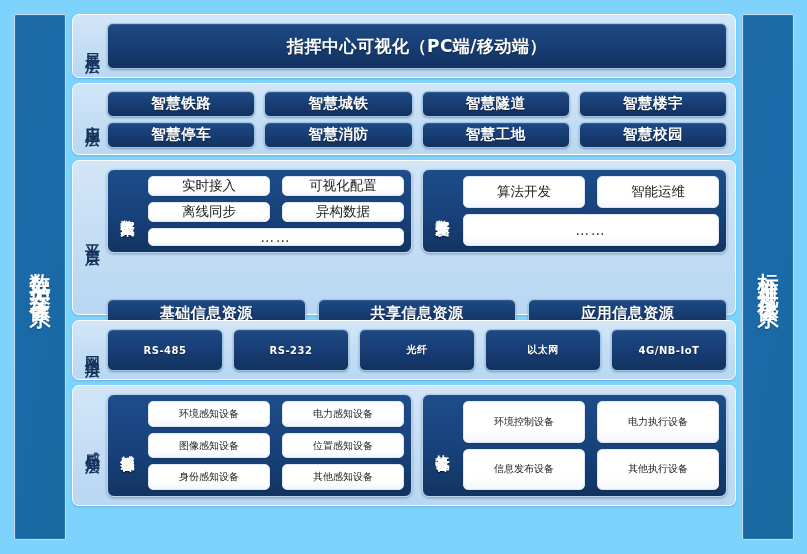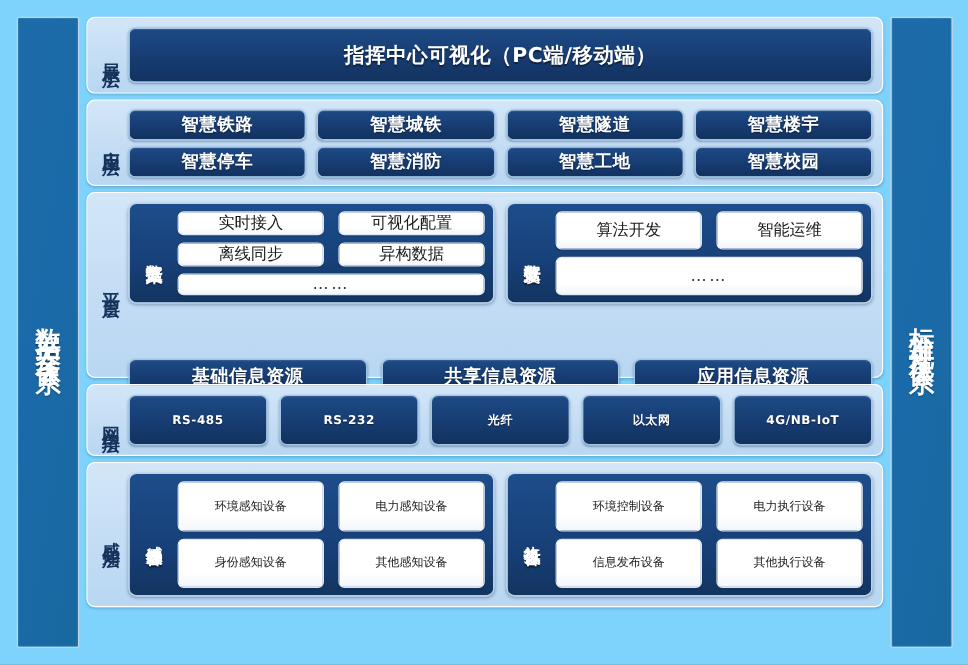--- a/index.html
+++ b/index.html
@@ -338,20 +338,24 @@
           <div class="group">
             <div class="group-title">
               <span>感知设备</span>
             </div>
             <div class="group-grid">
               <div class="grow">
                 <div class="chip">环境感知设备</div>
                 <div class="chip">电力感知设备</div>
               </div>
               <div class="grow">
+                <div class="chip">图像感知设备</div>
+                <div class="chip">位置感知设备</div>
+              </div>
+              <div class="grow">
                 <div class="chip">身份感知设备</div>
                 <div class="chip">其他感知设备</div>
               </div>
             </div>
           </div>
 
           <div class="group">
             <div class="group-title">
               <span>执行设备</span>
             </div>

